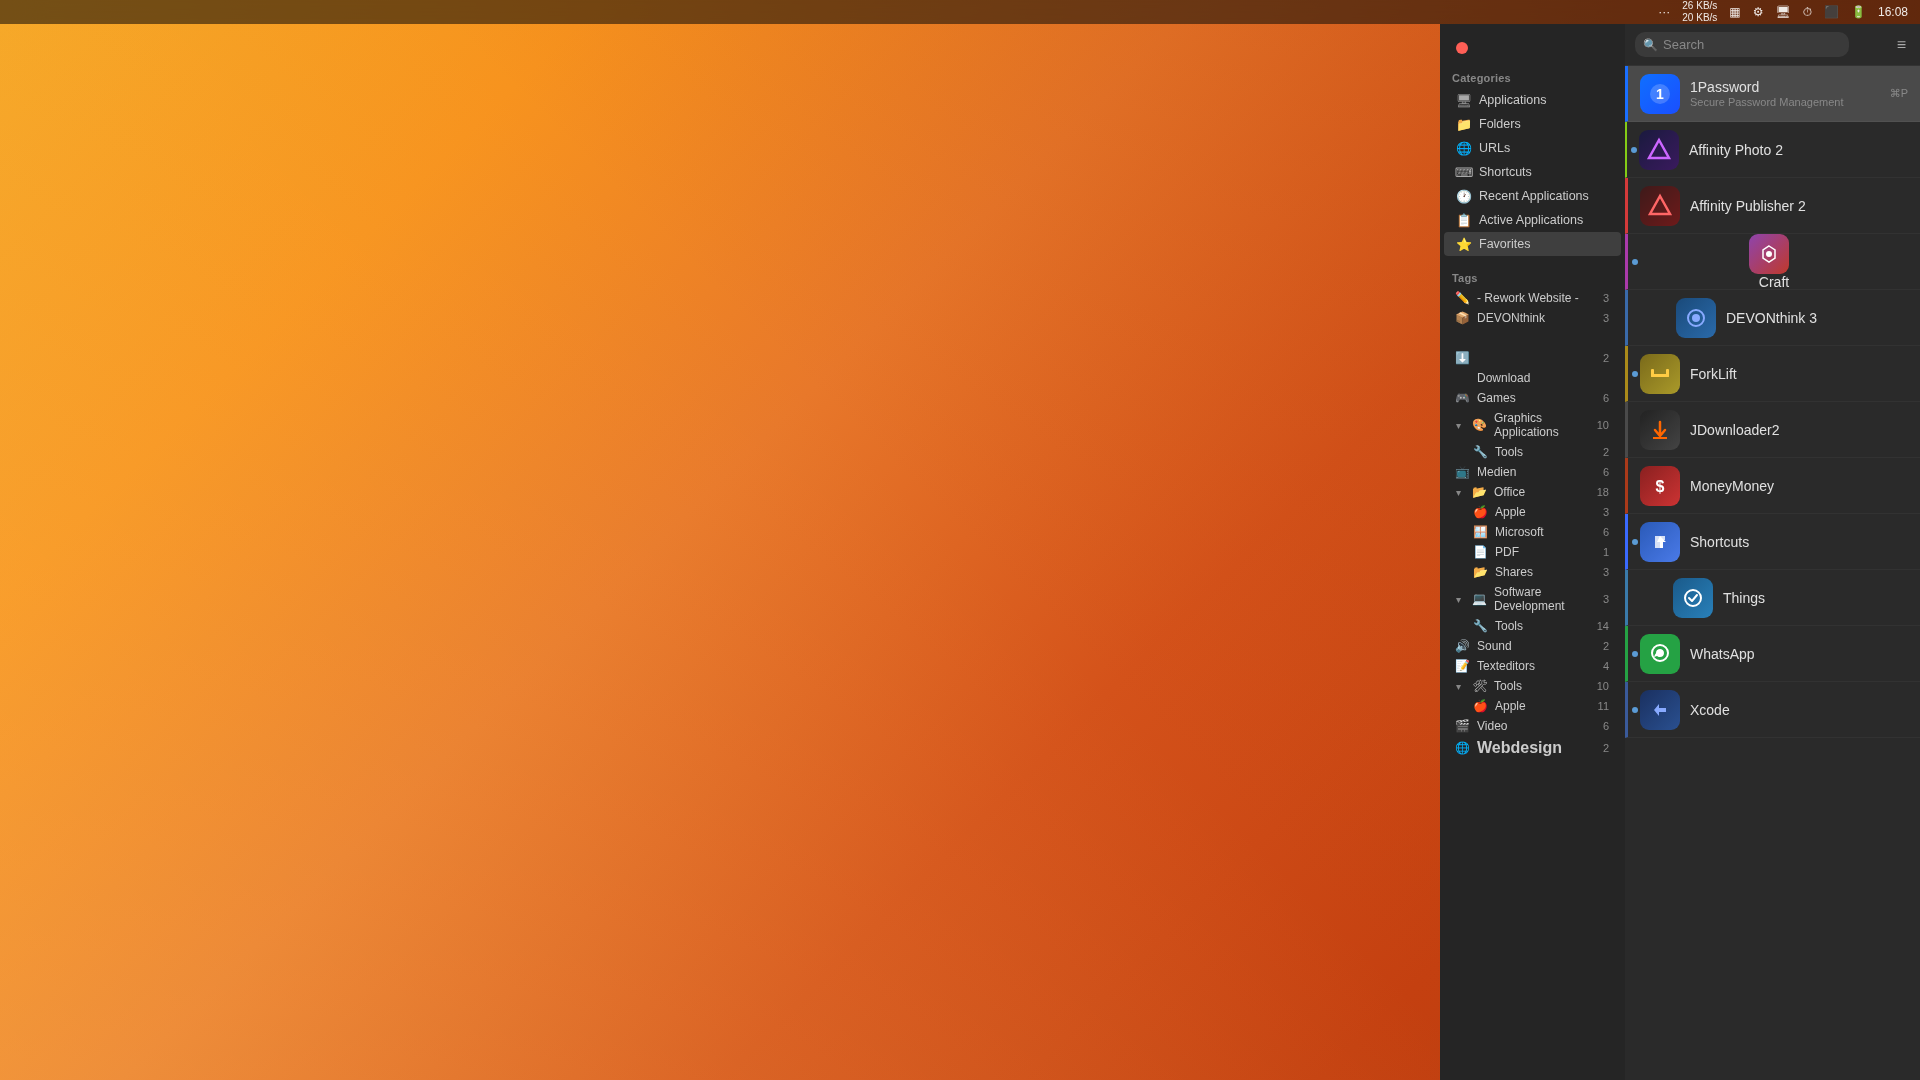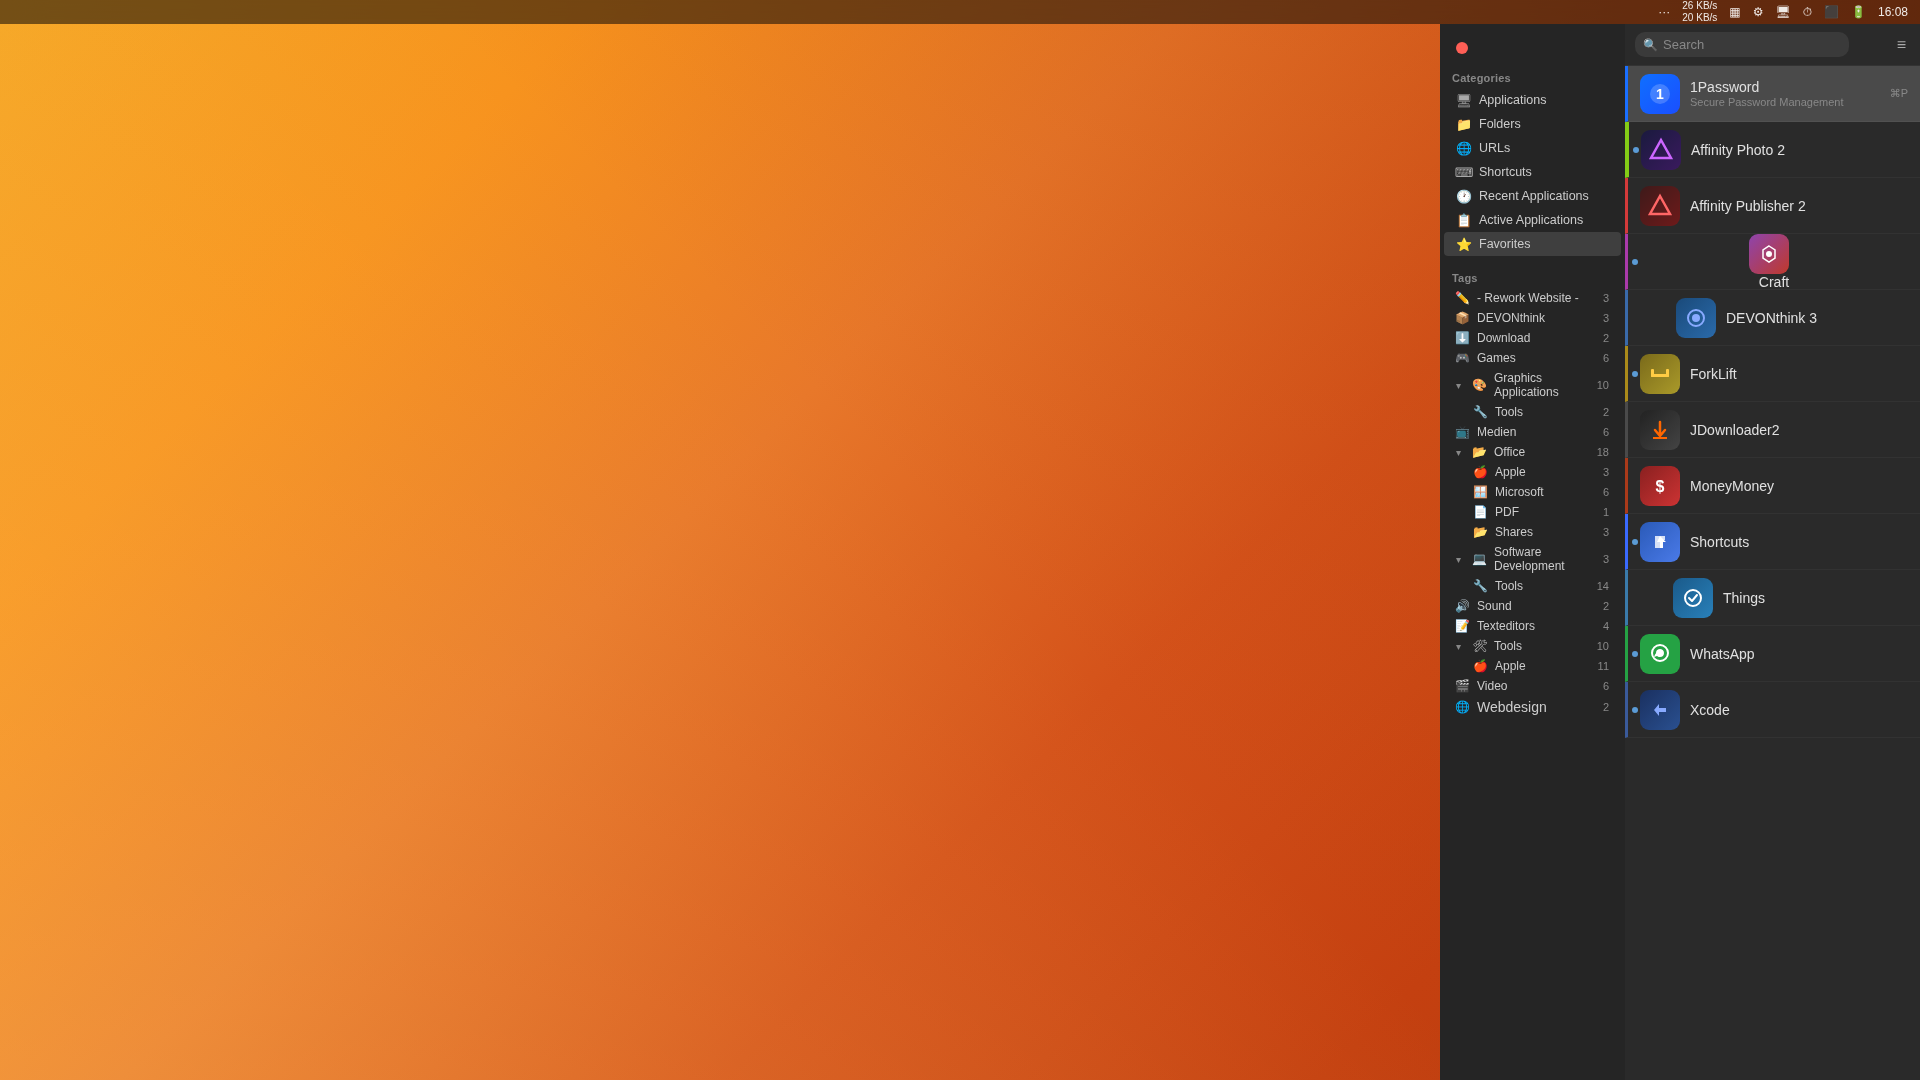--- a/index.html
+++ b/index.html
@@ -326,21 +326,21 @@
     }
     #app-list::-webkit-scrollbar-thumb,
     #sidebar::-webkit-scrollbar-thumb {
       background: rgba(255,255,255,0.2);
       border-radius: 2px;
     }
 
     
     .app-item-1password { border-left: 3px solid #1a6fff; }
     .app-item-affinity-designer { border-left: 3px solid #3a5ad4; }
-    .app-item-affinity-photo { border-left: 4px solid #84cc16; }
+    .app-item-affinity-photo { border-left: 2px solid #84cc16; }
     .app-item-affinity-publisher { border-left: 3px solid #d43a3a; }
     .app-item-coteditor { border-left: 3px solid #3aaa3a; }
     .app-item-craft { border-left: 3px solid #aa3aaa; flex-direction: column; }
     .app-item-devonthink { border-left: 3px solid #3a6aaa; padding-left: 48px; }
     .app-item-forklift { border-left: 3px solid #aa8a1a; }
     .app-item-jdownloader { border-left: 3px solid #4a4a4a; }
     .app-item-moneymoney { border-left: 3px solid #aa3a1a; }
     .app-item-shortcuts { border-left: 3px solid #3a6aff; }
     .app-item-things { border-left: 3px solid #3a7aaa; padding-left: 45px; }
     .app-item-whatsapp { border-left: 3px solid #25a244; }
@@ -410,21 +410,21 @@
         <span style="flex:1; color:#ccc; font-size:12px;">- Rework Website -</span>
         <span class="sidebar-count">3</span>
       </div>
       <div class="tag-item">
         <span class="tag-icon">📦</span>
         <span style="flex:1; color:#ccc; font-size:12px;">DEVONthink</span>
         <span class="sidebar-count">3</span>
       </div>
       <div class="tag-item">
         <span class="tag-icon">⬇️</span>
-        <span style="flex:1; color:#ccc; font-size:12px;">Download</span>
+        <span style="flex:1; color:#ccc; font-size:12px;margin-top:40px;">Download</span>
         <span class="sidebar-count">2</span>
       </div>
       <div class="tag-item">
         <span class="tag-icon">🎮</span>
         <span style="flex:1; color:#ccc; font-size:12px;">Games</span>
         <span class="sidebar-count">6</span>
       </div>
       <div class="tag-item">
         <span class="tag-collapse">▾</span>
         <span class="tag-icon">🎨</span>
@@ -499,21 +499,21 @@
         <span style="flex:1; color:#ccc; font-size:12px;">Apple</span>
         <span class="sidebar-count">11</span>
       </div>
       <div class="tag-item">
         <span class="tag-icon">🎬</span>
         <span style="flex:1; color:#ccc; font-size:12px;">Video</span>
         <span class="sidebar-count">6</span>
       </div>
       <div class="tag-item">
         <span class="tag-icon">🌐</span>
-        <span style="flex:1; color:#ccc; font-size:14px;">Webdesign</span>
+        <span style="flex:1; color:#ccc; font-size:16px;font-weight:bold;">Webdesign</span>
         <span class="sidebar-count">2</span>
       </div>
 
     </div>
 
     <div id="main-content">
 
       <div id="search-bar">
         <div class="search-icon-wrap">
           <span class="search-icon-inner">🔍</span>

